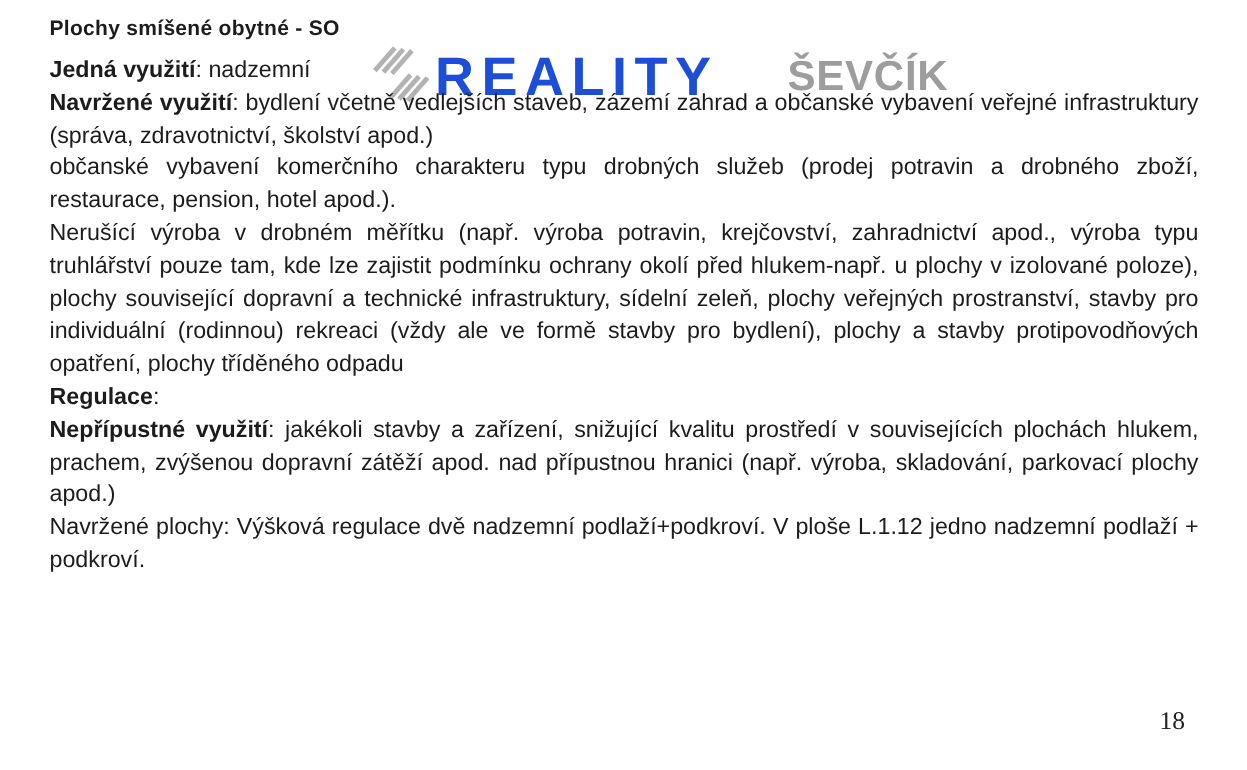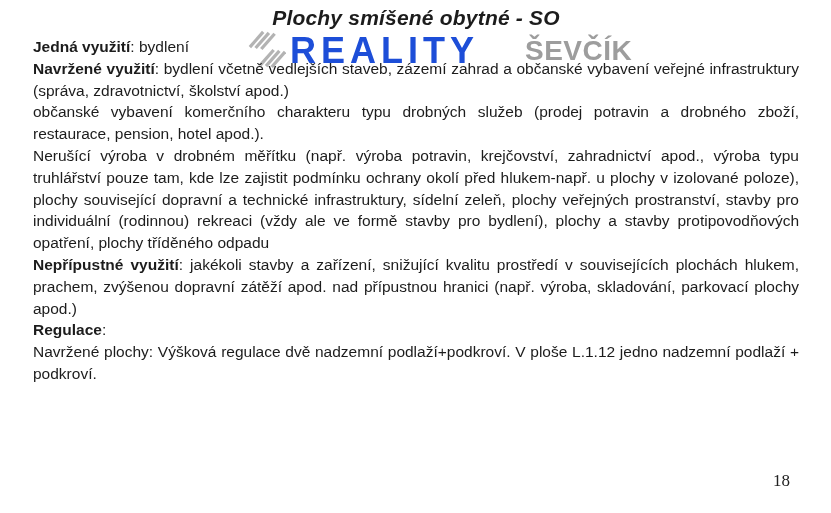--- a/index.html
+++ b/index.html
@@ -15,28 +15,26 @@
     font-family: "Liberation Sans", sans-serif;
     color: #1c1c1c;
   }
   .doc {
     position: relative;
     width: 766px;
     padding: 5px 32px 0 33px;
   }
   .page-title {
     margin: 0 0 5px 0;
-    font-size: 21px;
+    font-size: 14px;
     line-height: 26px;
     font-weight: bold;
-    font-style: italic;
     letter-spacing: 0.2px;
     position: relative;
     z-index: 2;
-    text-align: center;
   }
   .body-text p {
     margin: 0;
     font-size: 15.5px;
     line-height: 21.8px;
     text-align: justify;
     position: relative;
     z-index: 2;
   }
   .body-text p b { font-weight: bold; }
@@ -94,24 +92,24 @@
         </g>
       </svg>
     </span>
     <span class="wm-light">REALITY</span>
       <span class="wm-bold">ŠEVČÍK</span>
   </div>
 
   <h1 class="page-title">Plochy smíšené obytné - SO</h1>
 
   <div class="body-text">
-    <p><b>Jedná využití</b><span>: bydlení</span></p>
+    <p><b>Jedná využití</b><span>: nadzemní</span></p>
     <p><b>Navržené využití</b><span>: bydlení včetně vedlejších staveb, zázemí zahrad a občanské vybavení veřejné infrastruktury (správa, zdravotnictví, školství apod.)</span></p>
     <p><b></b><span>občanské vybavení komerčního charakteru typu drobných služeb (prodej potravin a drobného zboží, restaurace, pension, hotel apod.).</span></p>
     <p><b></b><span>Nerušící výroba v drobném měřítku (např. výroba potravin, krejčovství, zahradnictví apod., výroba typu truhlářství pouze tam, kde lze zajistit podmínku ochrany okolí před hlukem-např. u plochy v izolované poloze), plochy související dopravní a technické infrastruktury, sídelní zeleň, plochy veřejných prostranství, stavby pro individuální (rodinnou) rekreaci (vždy ale ve formě stavby pro bydlení), plochy a stavby protipovodňových opatření, plochy tříděného odpadu</span></p>
+    <p><b>Regulace</b><span>:</span></p>
     <p><b>Nepřípustné využití</b><span>: jakékoli stavby a zařízení, snižující kvalitu prostředí v souvisejících plochách hlukem, prachem, zvýšenou dopravní zátěží apod. nad přípustnou hranici (např. výroba, skladování, parkovací plochy apod.)</span></p>
-    <p><b>Regulace</b><span>:</span></p>
     <p><b></b><span>Navržené plochy: Výšková regulace dvě nadzemní podlaží+podkroví. V ploše L.1.12 jedno nadzemní podlaží + podkroví.</span></p>
   </div>
 
 </div>
 
 <div class="page-number">18</div>
 
 </body></html>

